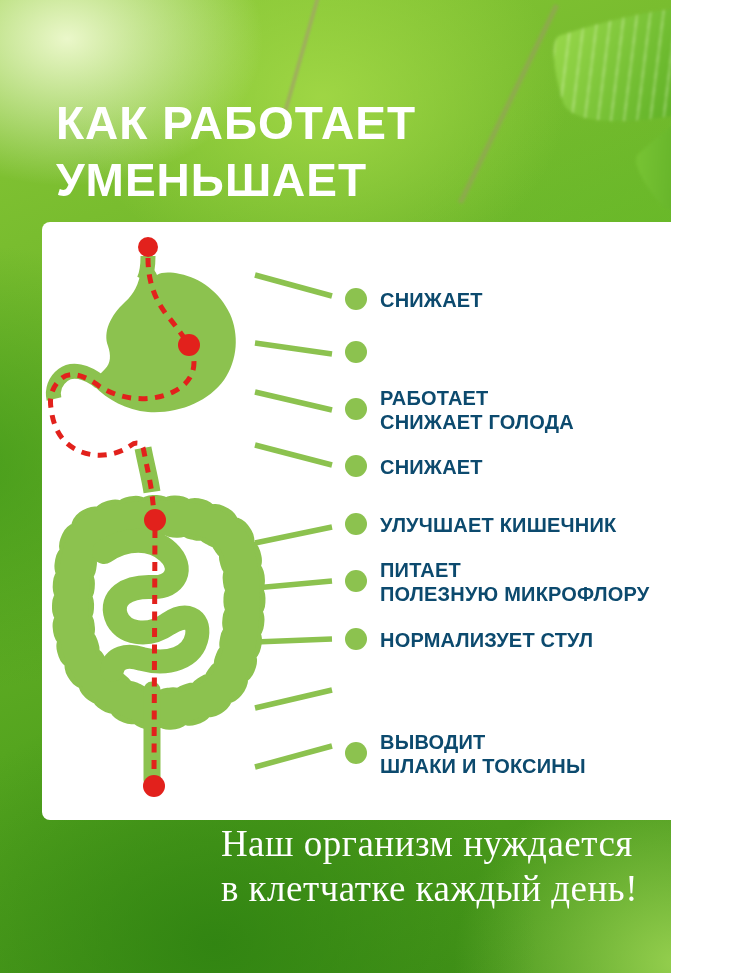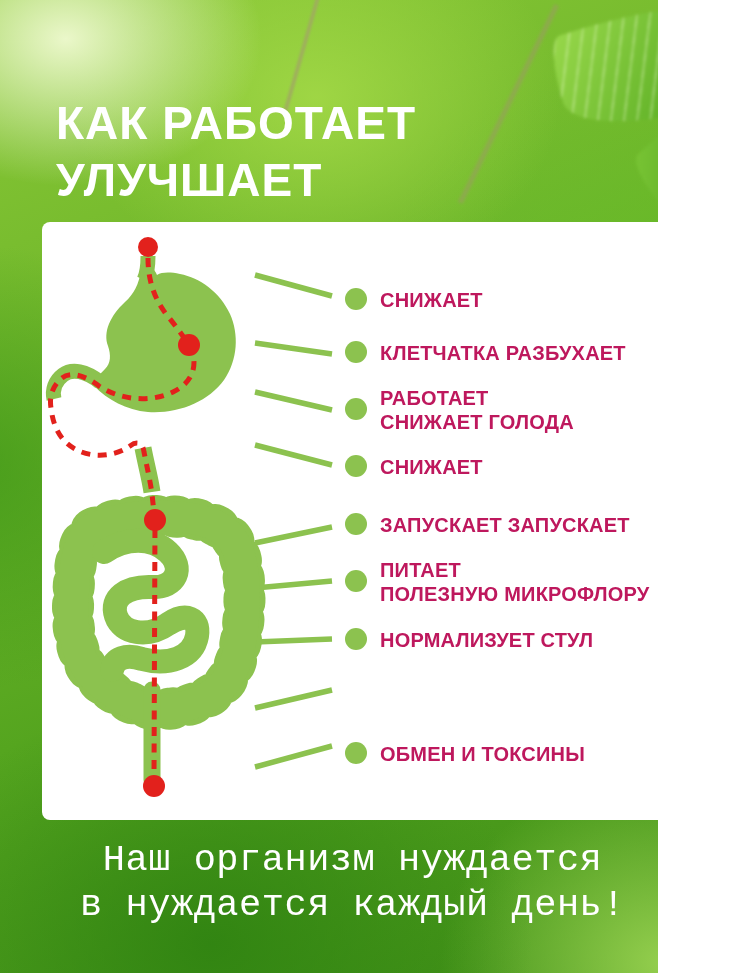--- a/index.html
+++ b/index.html
@@ -6,20 +6,21 @@
   body{width:730px;height:973px;overflow:hidden;font-family:"Liberation Sans",sans-serif;}
   .stage{position:relative;width:658px;height:973px;overflow:hidden;
     background:
       radial-gradient(280px 210px at 10% 4%, rgba(240,250,210,.95), rgba(240,250,210,0) 70%),
       radial-gradient(340px 260px at 48% 10%, rgba(165,218,72,.85), rgba(165,218,72,0) 72%),
       radial-gradient(460px 360px at 106% 30%, rgba(105,190,42,.75), rgba(105,190,42,0) 70%),
       radial-gradient(400px 320px at -6% 48%, rgba(58,148,22,.7), rgba(58,148,22,0) 70%),
       radial-gradient(460px 360px at 32% 97%, rgba(44,128,16,.8), rgba(44,128,16,0) 70%),
       radial-gradient(320px 280px at 101% 99%, rgba(158,214,84,.9), rgba(158,214,84,0) 70%),
       linear-gradient(160deg,#8ac836 0%,#6db52a 35%,#55a51f 62%,#3f8f17 100%);
+    padding-left: 13px;
   }
   .leaf{position:absolute;filter:blur(1.5px);}
   .leaf-a{left:556px;top:4px;width:220px;height:118px;transform:rotate(-18deg);
     border-radius:8% 92% 12% 88%/55% 45% 55% 45%;
     background:
       repeating-linear-gradient(115deg, rgba(255,255,255,0) 0 11px, rgba(235,252,205,.4) 11px 13px),
       linear-gradient(135deg,#9ad94c,#54a91f 75%);}
   .leaf-b{left:636px;top:96px;width:170px;height:96px;transform:rotate(-42deg);
     border-radius:10% 90% 14% 86%/55% 45% 55% 45%;
     background:linear-gradient(135deg,#7cc736,#3f9314 75%);}
@@ -36,41 +37,41 @@
   .branch-b{position:absolute;left:506px;top:-6px;width:5px;height:220px;transform:rotate(26deg);
     background:rgba(150,162,88,.7);filter:blur(1.5px);}
   .title{position:absolute;left:56px;top:95px;color:#ffffff;font-weight:700;
     font-size:46px;line-height:57px;letter-spacing:1px;}
   .card{position:absolute;left:42px;top:222px;width:644px;height:598px;background:#ffffff;
     border-radius:8px;}
   .illus{position:absolute;left:0;top:0;}
   .item{position:absolute;left:303px;height:48px;display:flex;align-items:center;}
   .bullet{width:22px;height:22px;border-radius:50%;background:#8cc24f;flex:0 0 auto;
     margin-right:13px;margin-bottom:3px;}
-  .item-text{color:#be185d;font-weight:700;font-size:20px;line-height:24px;
+  .item-text{color:#0c4a6e;font-weight:700;font-size:20px;line-height:24px;
     letter-spacing:.2px;white-space:nowrap;}
-  .footer{position:absolute;right:33px;top:838px;color:#ffffff;text-align:center;
-    font-family:Liberation Mono, monospace;
+  .footer{position:absolute;right:33px;top:821px;color:#ffffff;text-align:left;
+    font-family:Liberation Serif, serif;
     font-size:37px;line-height:45px;letter-spacing:.5px;}
 </style>
 </head>
 <body>
 
 <div class="stage">
 
   <div class="leaf leaf-a"></div>
   <div class="leaf leaf-b"></div>
   <div class="leaf leaf-c"></div>
   <div class="leaf leaf-d"></div>
   <div class="branch-a"></div>
   <div class="branch-b"></div>
 
   <div class="title">
     <div>КАК РАБОТАЕТ</div>
-    <div>УЛУЧШАЕТ</div>
+    <div>УМЕНЬШАЕТ</div>
   </div>
 
   <div class="card">
 
     <svg class="illus" width="644" height="598" viewBox="0 0 644 598">
 
       <g stroke="#8cc24f" stroke-width="5.5">
         <line x1="213" y1="53" x2="290" y2="74"></line>
         <line x1="213" y1="121" x2="290" y2="132"></line>
         <line x1="213" y1="170" x2="290" y2="188"></line>
@@ -119,66 +120,63 @@
     </svg>
 
     <div class="item" style="top:54px">
       <span class="bullet"></span>
       <div class="item-text">
           <div>СНИЖАЕТ</div>
         </div>
     </div>
     <div class="item" style="top:107px">
       <span class="bullet"></span>
-      <div class="item-text">
-          <div>КЛЕТЧАТКА РАЗБУХАЕТ</div>
-          <div></div>
-        </div>
     </div>
     <div class="item" style="top:164px">
       <span class="bullet"></span>
       <div class="item-text">
           <div>РАБОТАЕТ</div>
           <div>СНИЖАЕТ ГОЛОДА</div>
         </div>
     </div>
     <div class="item" style="top:221px">
       <span class="bullet"></span>
       <div class="item-text">
           <div>СНИЖАЕТ</div>
         </div>
     </div>
     <div class="item" style="top:279px">
       <span class="bullet"></span>
       <div class="item-text">
-          <div>ЗАПУСКАЕТ ЗАПУСКАЕТ</div>
+          <div>УЛУЧШАЕТ КИШЕЧНИК</div>
           <div></div>
         </div>
     </div>
     <div class="item" style="top:394px">
       <span class="bullet"></span>
       <div class="item-text">
           <div>НОРМАЛИЗУЕТ СТУЛ</div>
           <div></div>
         </div>
     </div>
     <div class="item" style="top:336px">
       <span class="bullet"></span>
       <div class="item-text">
           <div>ПИТАЕТ</div>
           <div>ПОЛЕЗНУЮ МИКРОФЛОРУ</div>
         </div>
     </div>
     <div class="item" style="top:508px">
       <span class="bullet"></span>
       <div class="item-text">
-          <div>ОБМЕН И ТОКСИНЫ</div>
+          <div>ВЫВОДИТ</div>
+          <div>ШЛАКИ И ТОКСИНЫ</div>
         </div>
     </div>
 
   </div>
 
   <div class="footer">
     <div>Наш организм нуждается</div>
-    <div>в нуждается каждый день!</div>
+    <div>в клетчатке каждый день!</div>
   </div>
 
 </div>
 
 </body></html>

